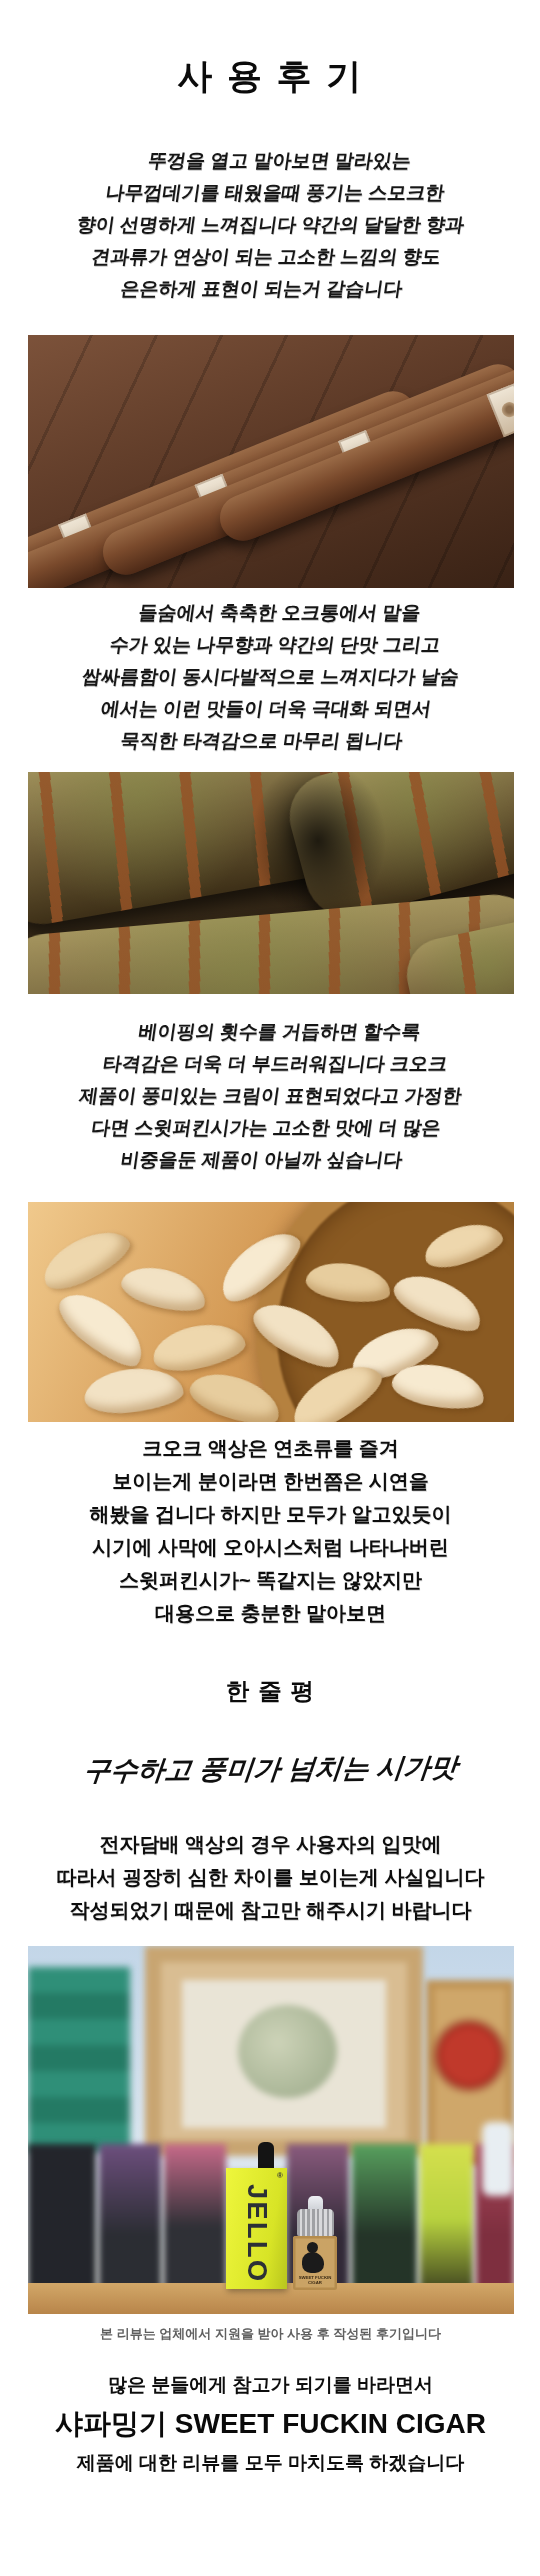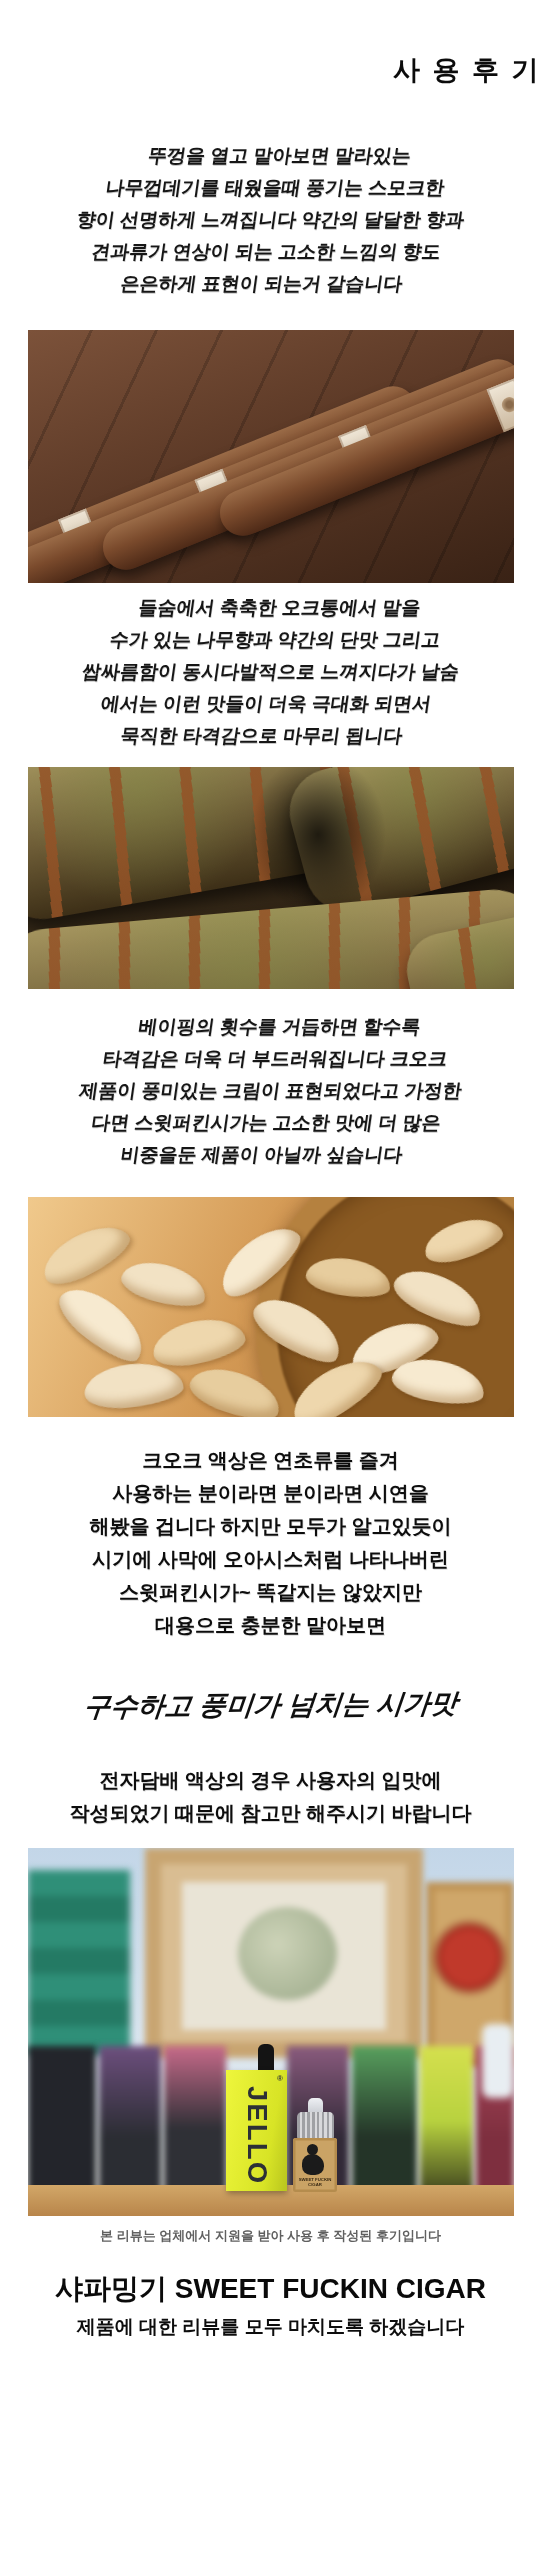--- a/index.html
+++ b/index.html
@@ -2,22 +2,22 @@
 <html style="font-size:10px"><head>
 <meta charset="utf-8">
 <style>
   html,body{margin:0;padding:0;}
   body{
     width:541px;min-height:2576px;background:#ffffff;color:#111;
     font-family:"Liberation Sans","DejaVu Sans",sans-serif;
     overflow-x:hidden;
   }
   .page-title{
-    padding-top:32px;font-size:27px;line-height:41px;font-weight:800;
-    letter-spacing:2.5px;text-align:right;color:#0b0b0b;
+    padding-top:32px;font-size:35px;line-height:41px;font-weight:800;
+    letter-spacing:2.5px;text-align:center;color:#0b0b0b;
   }
   .para{width:541px;text-align:center;}
   .p-slant{
     font-size:19px;line-height:32px;font-weight:600;color:#161616;
     transform:skewX(-8deg);
     text-shadow:0.6px 0.6px 0.6px rgba(0,0,0,.22);
   }
   .p-bold{
     font-size:20px;line-height:33px;font-weight:800;color:#0d0d0d;
     text-shadow:0.6px 0.6px 0 rgba(0,0,0,.15);
@@ -208,34 +208,36 @@
     <div class="cashew" style="left:124px;top:124px;width:93px;height:42px;transform:rotate(-12deg);background:#eed7ad;"></div>
     <div class="cashew" style="left:222px;top:111px;width:96px;height:43px;transform:rotate(30deg);"></div>
     <div class="cashew" style="left:321px;top:130px;width:90px;height:41px;transform:rotate(-22deg);background:#f7ead0;"></div>
     <div class="cashew" style="left:56px;top:167px;width:99px;height:43px;transform:rotate(-6deg);"></div>
     <div class="cashew" style="left:161px;top:176px;width:93px;height:41px;transform:rotate(18deg);background:#e7cd9e;"></div>
     <div class="cashew" style="left:259px;top:173px;width:98px;height:43px;transform:rotate(-32deg);background:#eed7ad;"></div>
     <div class="cashew" style="left:364px;top:164px;width:93px;height:41px;transform:rotate(10deg);background:#f7ead0;"></div>
     <div class="cashew" style="left:395px;top:25px;width:80px;height:36px;transform:rotate(-18deg);background:#eed7ad;"></div>
   </div>
 
-  <section class="para p-bold" style="margin-top:27px;">
+  <section class="para p-bold" style="margin-top:10px;">
     <div>크오크 액상은 연초류를 즐겨</div>
-    <div>사용하는 분이라면 분이라면 시연을</div>
+    <div>보이는게 분이라면 한번쯤은 시연을</div>
     <div>해봤을 겁니다 하지만 모두가 알고있듯이</div>
     <div>시기에 사막에 오아시스처럼 나타나버린</div>
     <div>스윗퍼킨시가~ 똑같지는 않았지만</div>
     <div>대용으로 충분한 맡아보면</div>
   </section>
 
+  <h2 class="review-heading">한 줄 평</h2>
 
   <div class="one-line-quote">구수하고 풍미가 넘치는 시가맛</div>
 
   <section class="para p-bold" style="margin-top:41px;">
     <div>전자담배 액상의 경우 사용자의 입맛에</div>
+    <div>따라서 굉장히 심한 차이를 보이는게 사실입니다</div>
     <div>작성되었기 때문에 참고만 해주시기 바랍니다</div>
   </section>
 
   <div class="photo photo-shop">
     <div class="shop-el teal-stack blur6"></div>
     <div class="shop-el wood-box-left blur5">
       <div class="picture">
           <div class="blob"></div>
         </div>
     </div>
@@ -264,20 +266,21 @@
       <div class="body"></div>
       <div class="silhouette-head"></div>
       <div class="silhouette-body"></div>
       <div class="label-text">SWEET FUCKIN CIGAR</div>
     </div>
   </div>
 
   <div class="disclaimer">본 리뷰는 업체에서 지원을 받아 사용 후 작성된 후기입니다</div>
 
   <section class="closing-lines">
+    <div>많은 분들에게 참고가 되기를 바라면서</div>
   </section>
 
   <div class="product-name">샤파밍기 SWEET FUCKIN CIGAR</div>
 
   <div class="final-line">제품에 대한 리뷰를 모두 마치도록 하겠습니다</div>
 
 </div>
 
 
 </body></html>

